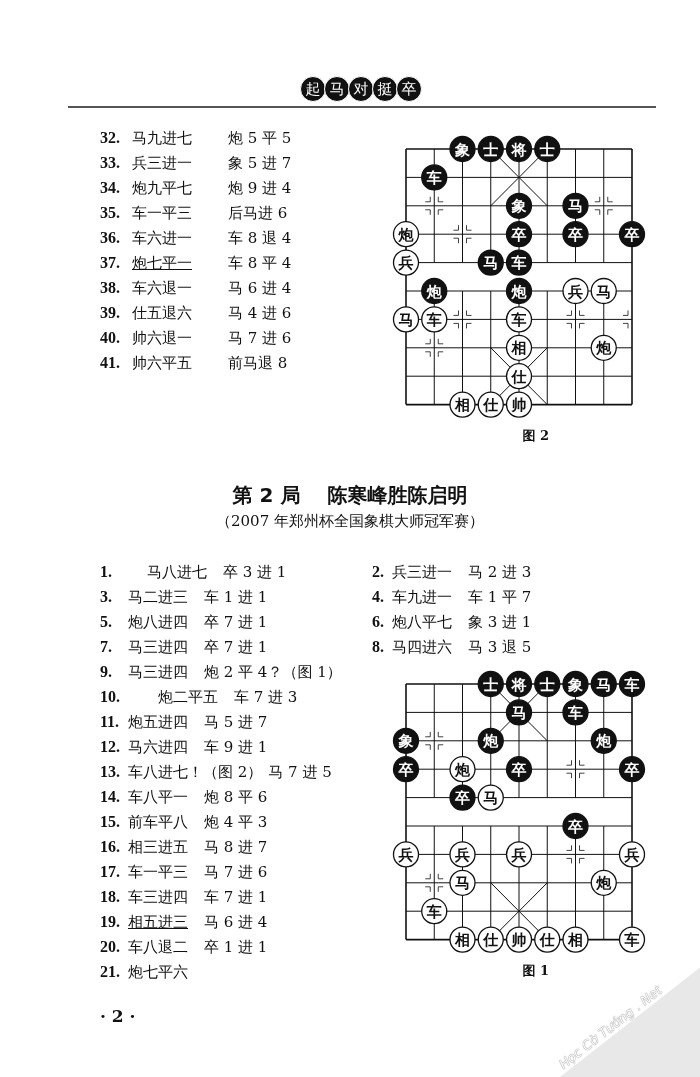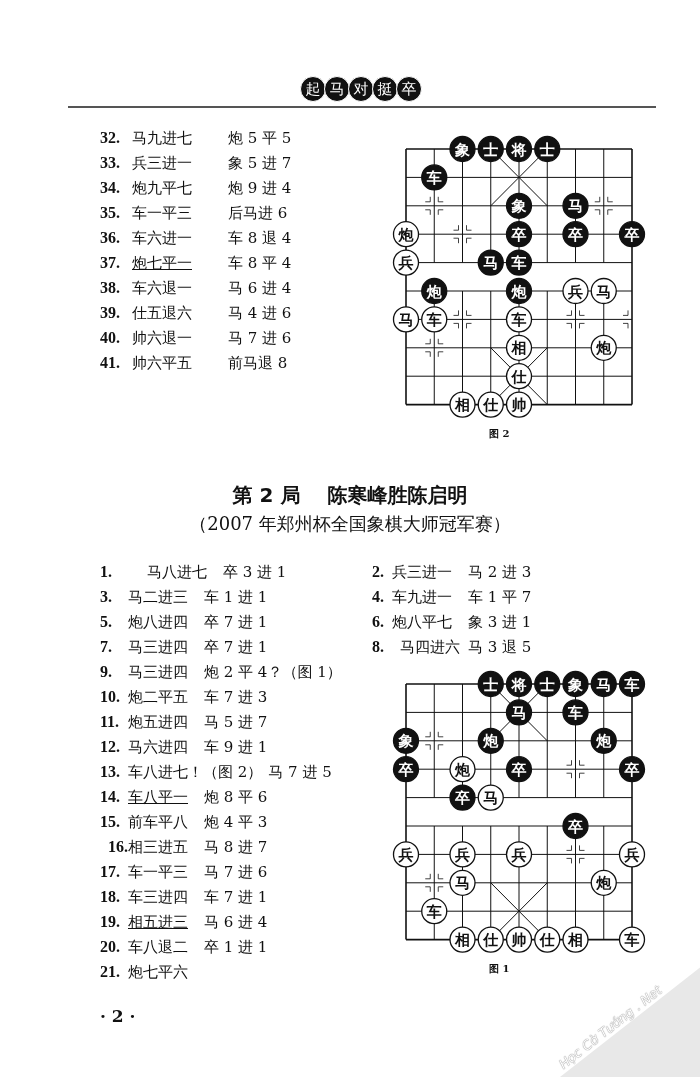--- a/index.html
+++ b/index.html
@@ -12,25 +12,25 @@
   .header-rule { position:absolute; top:106px; left:68px; width:588px; height:2px; background:#555; }
 
   .moves { position:absolute; font-size:15px; }
   .move-row { height:25px; line-height:25px; white-space:nowrap; }
   .num { display:inline-block; font-weight:bold; font-family:"Liberation Serif",serif; font-size:16px; }
   .red { display:inline-block; }
   .black { display:inline-block; }
 
   .board { position:absolute; }
   .board svg { display:block; }
-  .caption { position:absolute; font-size:10px; font-weight:bold; text-align:left; width:60px; }
+  .caption { position:absolute; font-size:13px; font-weight:bold; text-align:right; width:60px; }
 
   .game-title { position:absolute; top:482px; left:0; width:700px; text-align:center;
                 font-family:"DejaVu Sans",sans-serif; font-weight:bold; font-size:20px; }
-  .game-sub { position:absolute; top:512px; left:0; width:700px; text-align:center; font-size:18px; }
+  .game-sub { position:absolute; top:512px; left:0; width:700px; text-align:center; font-size:15px; }
   .page-num { position:absolute; top:1006px; left:100px; font-size:17px; font-weight:bold; }
   .wm-band { position:absolute; left:560px; top:1077px; width:360px; height:90px; background:#e8e8e8;
              transform:rotate(-38deg); transform-origin:left top; }
   .wm-text { position:absolute; left:556px; top:1060px; transform:rotate(-38deg); transform-origin:left top;
              font-family:"DejaVu Sans",sans-serif; font-style:italic; font-size:13px; color:#fff;
              text-shadow:0 0 1px #888, 0 0 1px #888; white-space:nowrap; }
 </style>
 </head>
 <body>
 
@@ -298,38 +298,38 @@
 
 <div class="game-title">第 2 局　 陈寒峰胜陈启明</div>
 <div class="game-sub">（2007 年郑州杯全国象棋大师冠军赛）</div>
 
 <div class="moves" id="moves-g2-left" style="top:559px; left:100px;">
     <div class="move-row"><span class="num" style="width: 28px;">1.</span><span class="red" style="width: 76px; margin-left: 19px;">马八进七</span><span class="black">卒 3 进 1</span></div>
     <div class="move-row"><span class="num" style="width: 28px;">3.</span><span class="red" style="width: 76px;">马二进三</span><span class="black">车 1 进 1</span></div>
     <div class="move-row"><span class="num" style="width: 28px;">5.</span><span class="red" style="width: 76px;">炮八进四</span><span class="black">卒 7 进 1</span></div>
     <div class="move-row"><span class="num" style="width: 28px;">7.</span><span class="red" style="width: 76px;">马三进四</span><span class="black">卒 7 进 1</span></div>
     <div class="move-row"><span class="num" style="width: 28px;">9.</span><span class="red" style="width: 76px;">马三进四</span><span class="black">炮 2 平 4？（图 1）</span></div>
-    <div class="move-row"><span class="num" style="width: 28px;">10.</span><span class="red" style="width: 76px;">炮二平五</span><span class="black">车 7 进 3</span></div>
+    <div class="move-row"><span class="num" style="width: 28px;">10.</span><span class="red" style="width: 76px; margin-left: 30px;">炮二平五</span><span class="black">车 7 进 3</span></div>
     <div class="move-row"><span class="num" style="width: 28px;">11.</span><span class="red" style="width: 76px;">炮五进四</span><span class="black">马 5 进 7</span></div>
     <div class="move-row"><span class="num" style="width: 28px; font-family: Liberation Serif, serif;">12.</span><span class="red" style="width: 76px;">马六进四</span><span class="black">车 9 进 1</span></div>
     <div class="move-row"><span class="num" style="width: 28px;">13.</span><span class="red" style="margin-right: 6px;">车八进七！（图 2）</span><span class="black">马 7 进 5</span></div>
-    <div class="move-row"><span class="num" style="width: 28px;">14.</span><span class="red" style="width: 76px; text-decoration: underline;">车八平一</span><span class="black">炮 8 平 6</span></div>
+    <div class="move-row"><span class="num" style="width: 28px;">14.</span><span class="red" style="width: 76px;">车八平一</span><span class="black">炮 8 平 6</span></div>
     <div class="move-row"><span class="num" style="width: 28px;">15.</span><span class="red" style="width: 76px;">前车平八</span><span class="black">炮 4 平 3</span></div>
-    <div class="move-row"><span class="num" style="width: 28px; text-align: right;">16.</span><span class="red" style="width: 76px;">相三进五</span><span class="black">马 8 进 7</span></div>
+    <div class="move-row"><span class="num" style="width: 28px;">16.</span><span class="red" style="width: 76px;">相三进五</span><span class="black">马 8 进 7</span></div>
     <div class="move-row"><span class="num" style="width: 28px;">17.</span><span class="red" style="width: 76px;">车一平三</span><span class="black">马 7 进 6</span></div>
     <div class="move-row"><span class="num" style="width: 28px;">18.</span><span class="red" style="width: 76px;">车三进四</span><span class="black">车 7 进 1</span></div>
     <div class="move-row"><span class="num" style="width: 28px;">19.</span><span class="red" style="width: 76px; text-decoration: underline;">相五进三</span><span class="black">马 6 进 4</span></div>
     <div class="move-row"><span class="num" style="width: 28px;">20.</span><span class="red" style="width: 76px;">车八退二</span><span class="black">卒 1 进 1</span></div>
     <div class="move-row"><span class="num" style="width: 28px;">21.</span><span class="red" style="width: 76px;">炮七平六</span><span class="black"></span></div>
   </div>
 <div class="moves" id="moves-g2-right" style="top:559px; left:372px;">
     <div class="move-row"><span class="num" style="width: 20px;">2.</span><span class="red" style="width: 76px;">兵三进一</span><span class="black">马 2 进 3</span></div>
     <div class="move-row"><span class="num" style="width: 20px;">4.</span><span class="red" style="width: 76px;">车九进一</span><span class="black">车 1 平 7</span></div>
     <div class="move-row"><span class="num" style="width: 20px;">6.</span><span class="red" style="width: 76px;">炮八平七</span><span class="black">象 3 进 1</span></div>
-    <div class="move-row"><span class="num" style="width: 20px;">8.</span><span class="red" style="width: 76px; text-align: center;">马四进六</span><span class="black">马 3 退 5</span></div>
+    <div class="move-row"><span class="num" style="width: 20px;">8.</span><span class="red" style="width: 76px;">马四进六</span><span class="black">马 3 退 5</span></div>
   </div>
 
 <div class="board" id="board-fig1" style="left:386px; top:665px;">
     <svg width="266" height="297.6">
       <line x1="20" y1="19" x2="246" y2="19" stroke="#111" stroke-width="1.6"></line>
       <line x1="20" y1="47.4" x2="246" y2="47.4" stroke="#111" stroke-width="1"></line>
       <line x1="20" y1="75.8" x2="246" y2="75.8" stroke="#111" stroke-width="1"></line>
       <line x1="20" y1="104.19999999999999" x2="246" y2="104.19999999999999" stroke="#111" stroke-width="1"></line>
       <line x1="20" y1="132.6" x2="246" y2="132.6" stroke="#111" stroke-width="1"></line>
       <line x1="20" y1="161" x2="246" y2="161" stroke="#111" stroke-width="1"></line>

